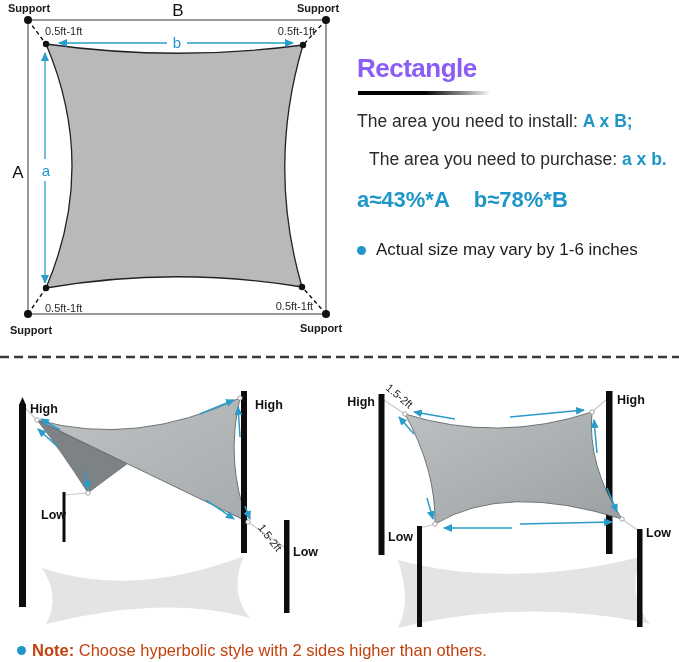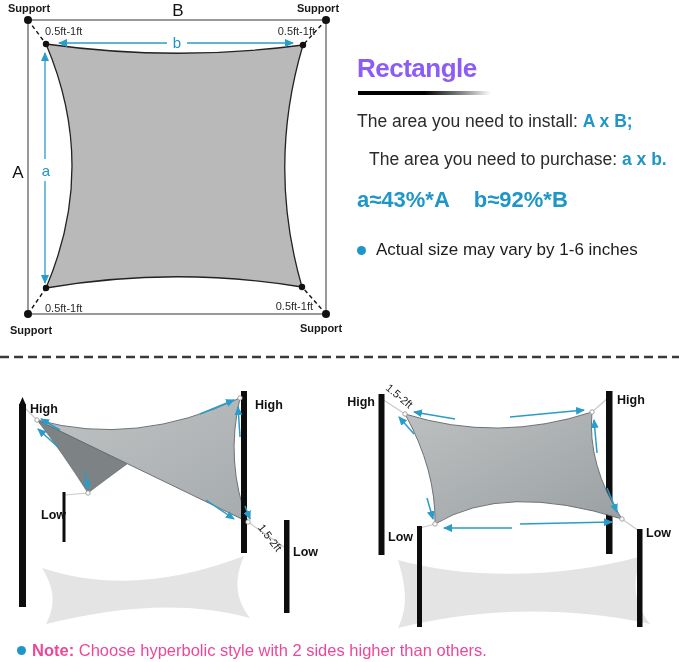--- a/index.html
+++ b/index.html
@@ -25,21 +25,21 @@
   .blue-strong { color:#1e96c8; font-weight:bold; }
   .formula { left:357px; top:187px; font-size:22px; font-weight:bold; color:#1e96c8; white-space:nowrap; }
   .formula .gap { margin-left:24px; }
   .bullet-row { display:flex; align-items:center; }
   .tol { left:357px; top:240px; }
   .dot { width:9px; height:9px; border-radius:50%; background:#1e96c8; flex:0 0 auto; }
   .tol .dot { margin-right:10px; }
   .tol span.txt { font-size:17px; color:#1c1c1c; }
   .footnote { left:17px; top:641px; }
   .footnote .dot { margin-right:6px; }
-  .footnote .txt { font-size:16.5px; color:#ec4899; }
+  .footnote .txt { font-size:16.5px; color:#c2410c; }
   .footnote b { font-weight:bold; }
 </style>
 </head>
 <body>
 
 <div id="page">
 
   <svg width="679" height="662" viewBox="0 0 679 662">
     <defs>
       <marker id="arrB" markerUnits="userSpaceOnUse" markerWidth="9" markerHeight="8" refX="8" refY="4" orient="auto">
@@ -194,21 +194,21 @@
   </svg>
 
   
   <h1 class="abs title">Rectangle</h1>
   <div class="abs rule"></div>
 
   <p class="abs line1 bodytext"><span>The area you need to install: </span><span class="blue-strong">A x B;</span></p>
 
   <p class="abs line2 bodytext"><span>The area you need to purchase: </span><span class="blue-strong">a x b.</span></p>
 
-  <p class="abs formula"><span>a≈43%*A</span><span class="gap">b≈92%*B</span></p>
+  <p class="abs formula"><span>a≈43%*A</span><span class="gap">b≈78%*B</span></p>
 
   <div class="abs tol bullet-row">
     <span class="dot"></span>
     <span class="txt">Actual size may vary by 1-6 inches</span>
   </div>
 
   
   <div class="abs footnote bullet-row">
     <span class="dot"></span>
     <span class="txt"><b>Note:</b><span> Choose hyperbolic style with 2 sides higher than others.</span></span>

